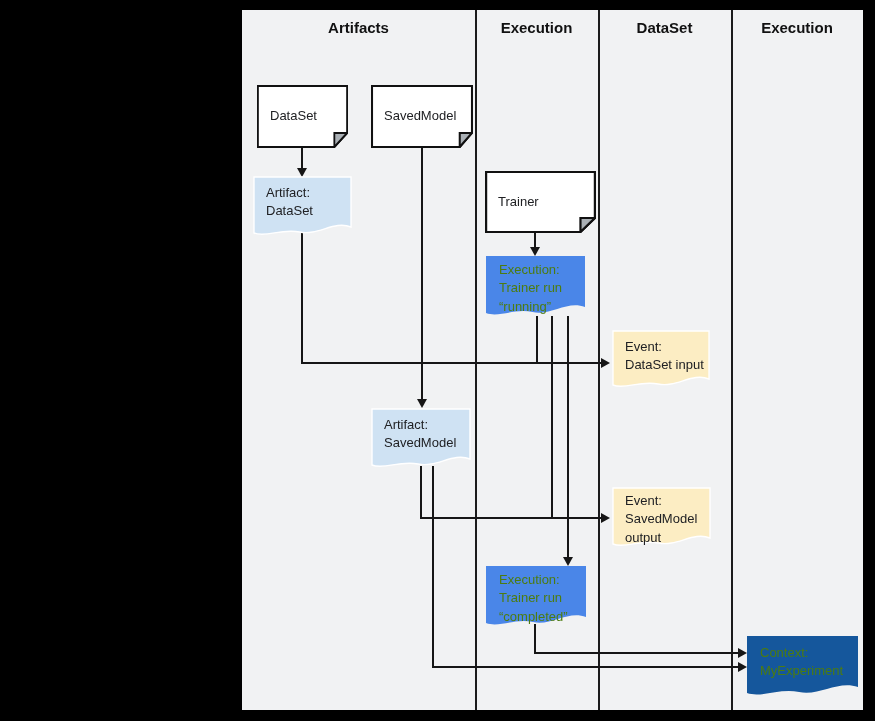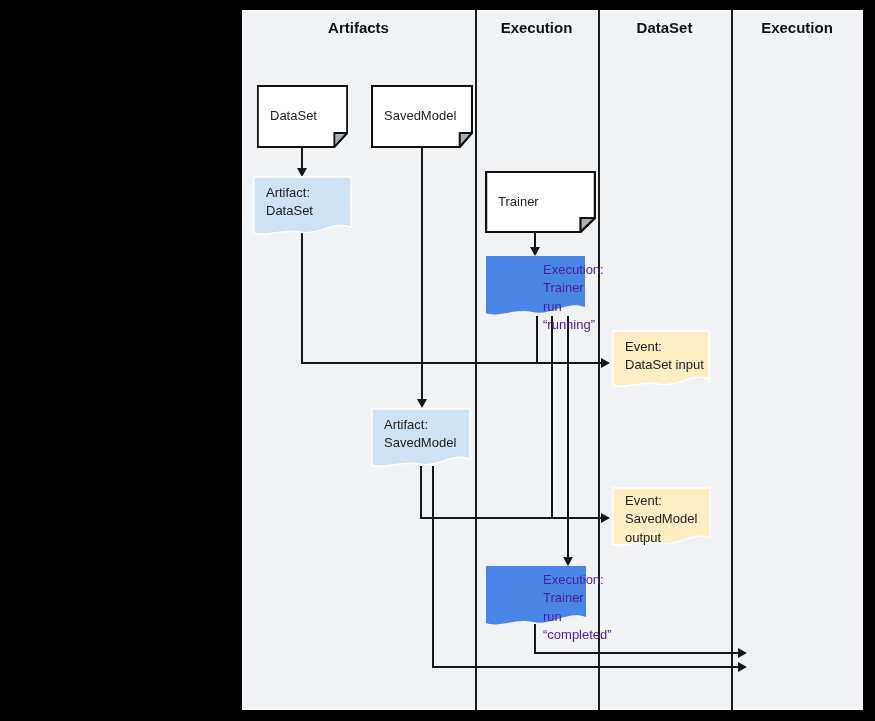--- a/index.html
+++ b/index.html
@@ -6,21 +6,21 @@
   .page{position:relative;width:875px;height:721px;background:#000;overflow:hidden;
         font-family:"Liberation Sans",sans-serif;border-radius:20px;}
   .canvas{position:absolute;left:242px;top:10px;width:621px;height:700px;background:#f1f2f3;}
   .divider{position:absolute;top:0;width:2px;height:700px;background:#1b1b1b;}
   .colhead{position:absolute;top:9px;font-size:15px;font-weight:700;color:#111;text-align:center;}
   .node{position:absolute;}
   .node svg.shape{position:absolute;left:0;top:0;width:100%;height:100%;}
   .node .label{position:relative;padding:8px 6px 0 13px;font-size:13px;line-height:1.42;
                color:#202124;white-space:pre-line;}
   .node.whitebox .label{padding-top:0;display:flex;align-items:center;height:100%;}
-  .node.blue .label,.node.dark .label{color:#4c1d95;margin-left:44px;}
+  .node.blue .label,.node.dark .label{color:#4d7c0f;}
   .fill-white{fill:#ffffff;stroke:#111111;stroke-width:2;}
   .fill-flap{fill:#aab0b5;stroke:#111111;stroke-width:2;}
   .fill-lb{fill:#cfe2f3;stroke:#ffffff;stroke-width:1.4;}
   .fill-ye{fill:#fcedc3;stroke:#ffffff;stroke-width:1.4;}
   .fill-bl{fill:#4a86e8;}
   .fill-db{fill:#15579c;}
   .seg{position:absolute;background:#161616;}
   .v{width:2px;}
   .h{height:2px;}
   .arr-r{position:absolute;width:0;height:0;border-top:5px solid transparent;
@@ -149,15 +149,22 @@
     </div>
     <div class="node" style="left:370px;top:477px;width:99px;height:64px;">
       <svg class="shape" viewBox="0 0 100 64" preserveAspectRatio="none">
         <path class="fill-ye" d="M1,1 H99 V51 C82,44 66,60 47,56 C29,52 13,62 1,57 Z"></path>
       </svg>
       <div class="label" style="padding-top:5px;">Event:
 SavedModel
 output</div>
     </div>
 
+    <div class="node dark" style="left:505px;top:626px;width:111px;height:64px;">
+      <svg class="shape" viewBox="0 0 100 64" preserveAspectRatio="none">
+        <path class="fill-db" d="M0,0 H100 V51 C82,44 66,60 47,56 C29,52 13,62 0,57 Z"></path>
+      </svg>
+      <div class="label">Context:
+MyExperiment</div>
+    </div>
 
   </div>
 </div>
 
 </body></html>

